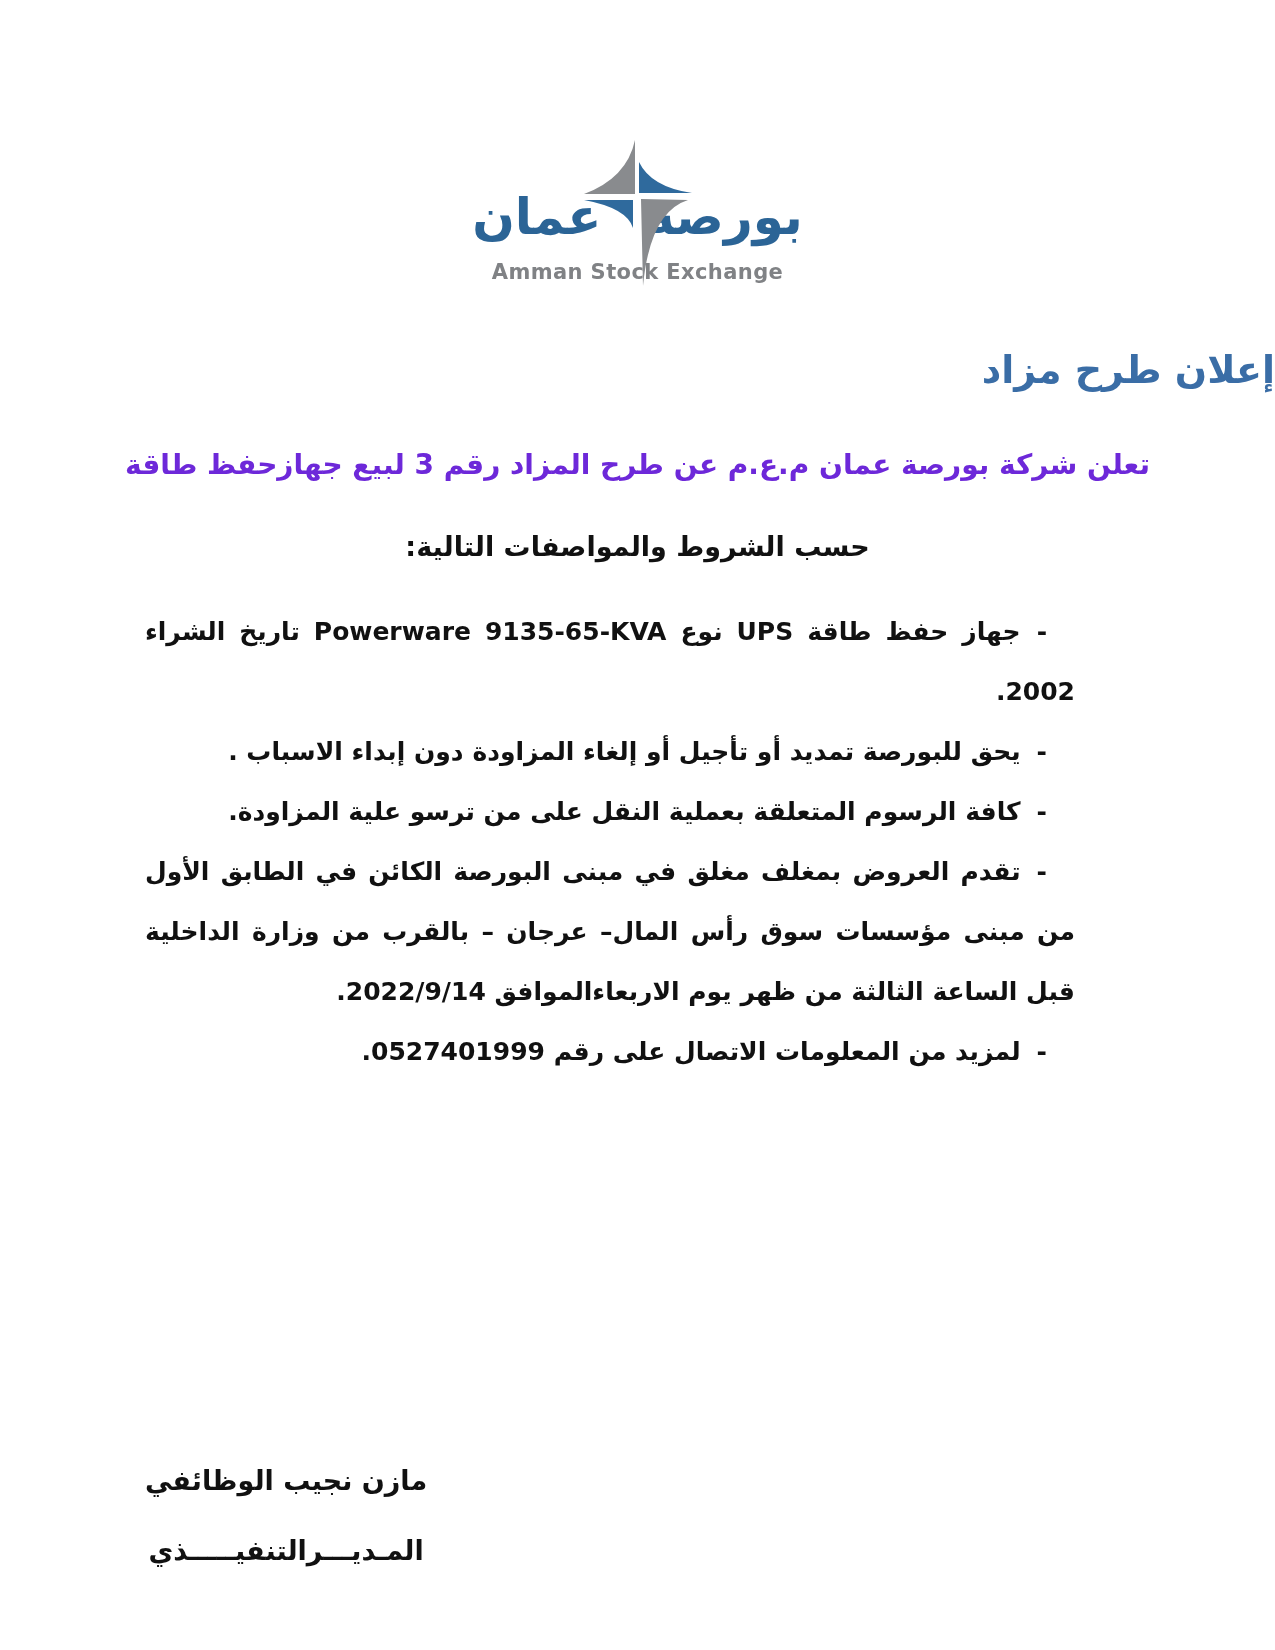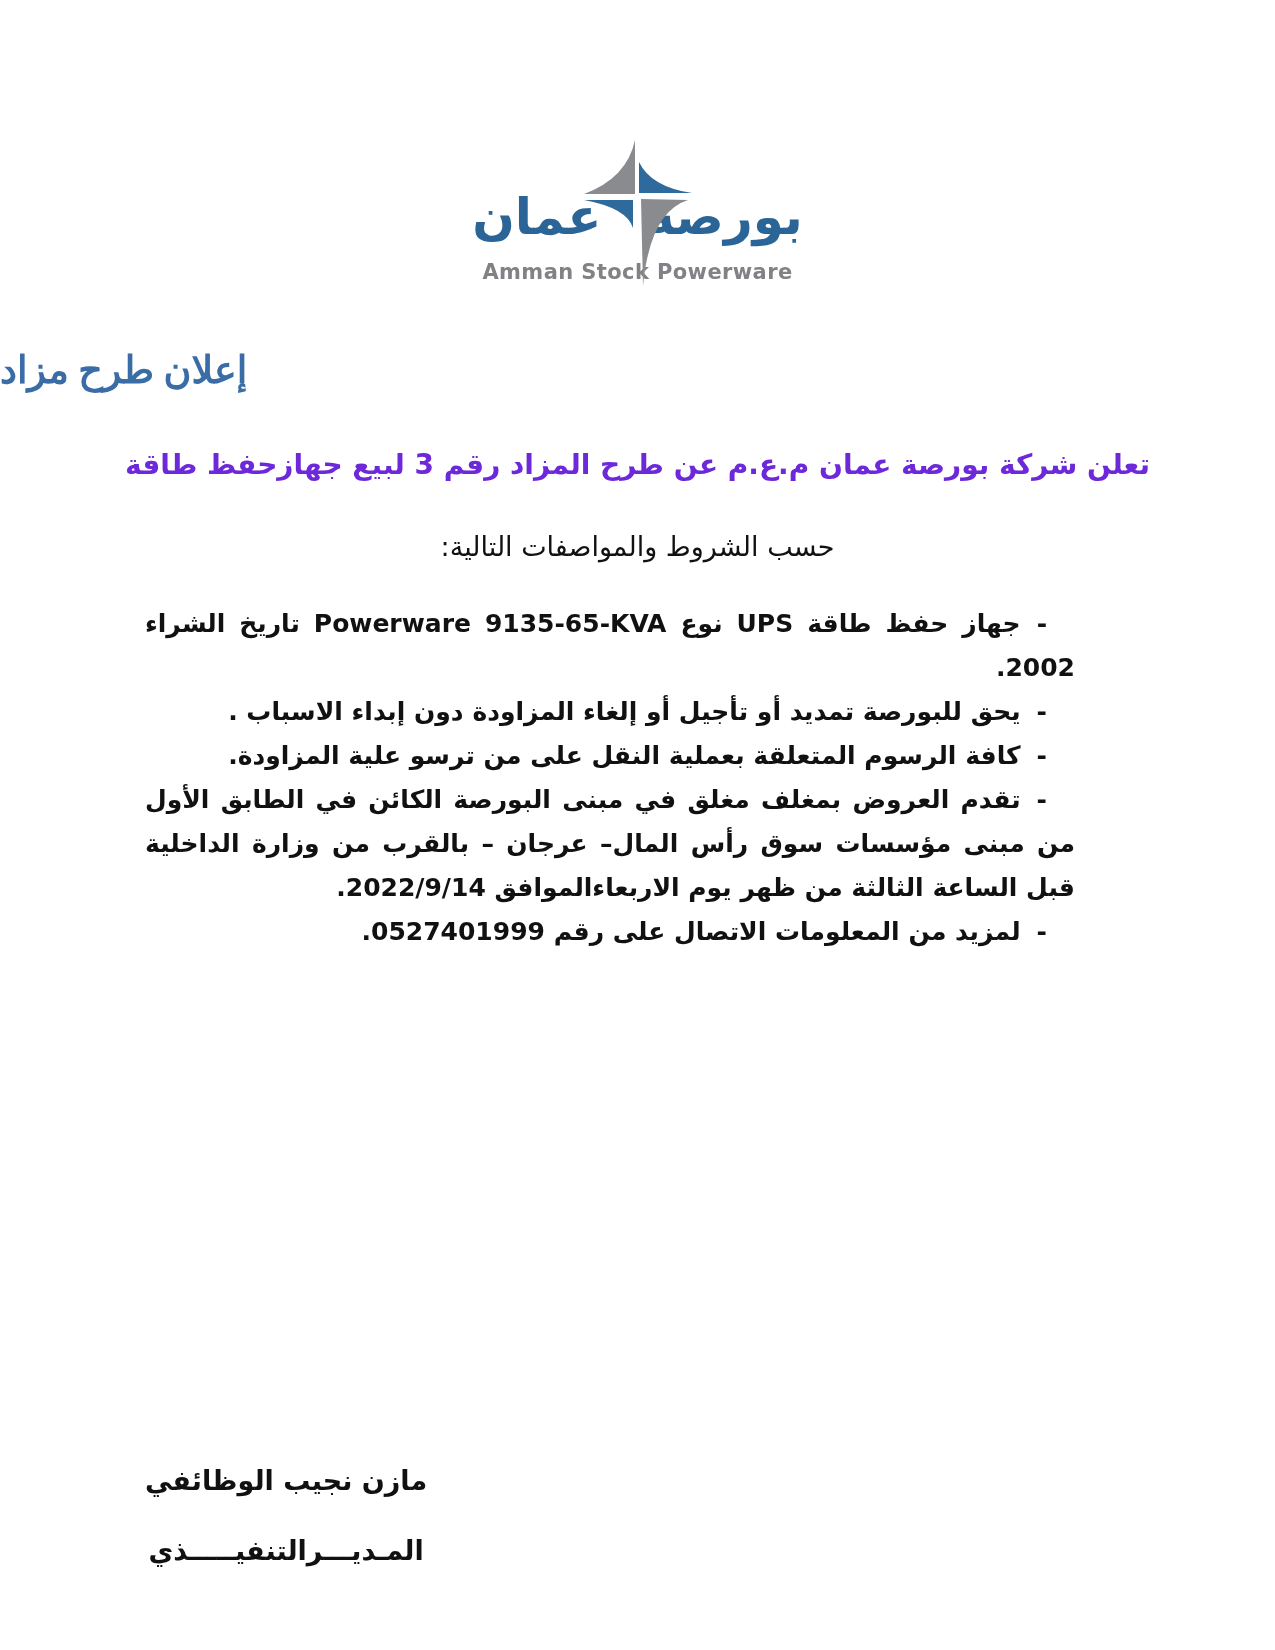--- a/index.html
+++ b/index.html
@@ -18,39 +18,39 @@
     direction:rtl;display:flex;justify-content:center;column-gap:44px;
     font-weight:bold;font-size:50px;color:#2b6496;letter-spacing:0px;line-height:1;
   }
   .tagline{
     position:absolute;top:122px;left:0;right:0;text-align:center;
     font-weight:bold;font-size:21px;color:#808285;letter-spacing:0.4px;
   }
 
   
   .title{
-    margin-top:60px;text-align:left;direction:rtl;
-    font-weight:bold;font-size:38px;color:#3a6da6;font-family:Liberation Serif, serif;
+    margin-top:60px;text-align:right;direction:rtl;
+    font-weight:bold;font-size:38px;color:#3a6da6;
   }
   .intro{
     margin-top:56px;text-align:center;direction:rtl;
     font-weight:bold;font-size:28px;color:#6d28d9;
   }
   .cond{
     margin-top:50px;text-align:center;direction:rtl;
-    font-weight:normal;font-size:27px;color:#111111;
+    font-weight:bold;font-size:27px;color:#111111;
   }
 
   
   .terms{
     margin-top:40px;padding:0 200px 0 145px;
     direction:rtl;text-align:justify;
   }
   .terms p{
-    margin:0;font-weight:bold;font-size:25px;line-height:44px;color:#111111;
+    margin:0;font-weight:bold;font-size:25px;line-height:60px;color:#111111;
     text-indent:28px;
   }
   .terms .dash{display:inline;}
   .terms .btxt{display:inline;}
   .gap{display:inline-block;width:16px;}
 
   
   .signature{
     position:absolute;left:145px;top:1308px;
     direction:rtl;text-align:center;
@@ -66,21 +66,21 @@
     <svg width="124" height="150" viewBox="0 0 124 150" aria-hidden="true">
       <path d="M59 2 Q51 40 8 56 L59 56 Z" fill="#898b8e"></path>
       <path d="M116 55 Q75 49 63 24 L63 55 Z" fill="#2f6a9d"></path>
       <path d="M65 61 L112 62 Q74 74 67 148 L65 61 Z" fill="#898b8e"></path>
       <path d="M8 62 Q51 70 57 90 L57 62 Z" fill="#2f6a9d"></path>
     </svg>
     <div class="brand">
       <span>بورصة</span>
       <span>عمان</span>
     </div>
-    <div class="tagline">Amman Stock Powerware</div>
+    <div class="tagline">Amman Stock Exchange</div>
   </div>
 
   <div class="title">إعلان طرح مزاد</div>
 
   <div class="intro">تعلن شركة بورصة عمان م.ع.م عن طرح المزاد رقم 3 لبيع جهازحفظ طاقة</div>
 
   <div class="cond">حسب الشروط والمواصفات  التالية:</div>
 
   <div class="terms">
     <p>

